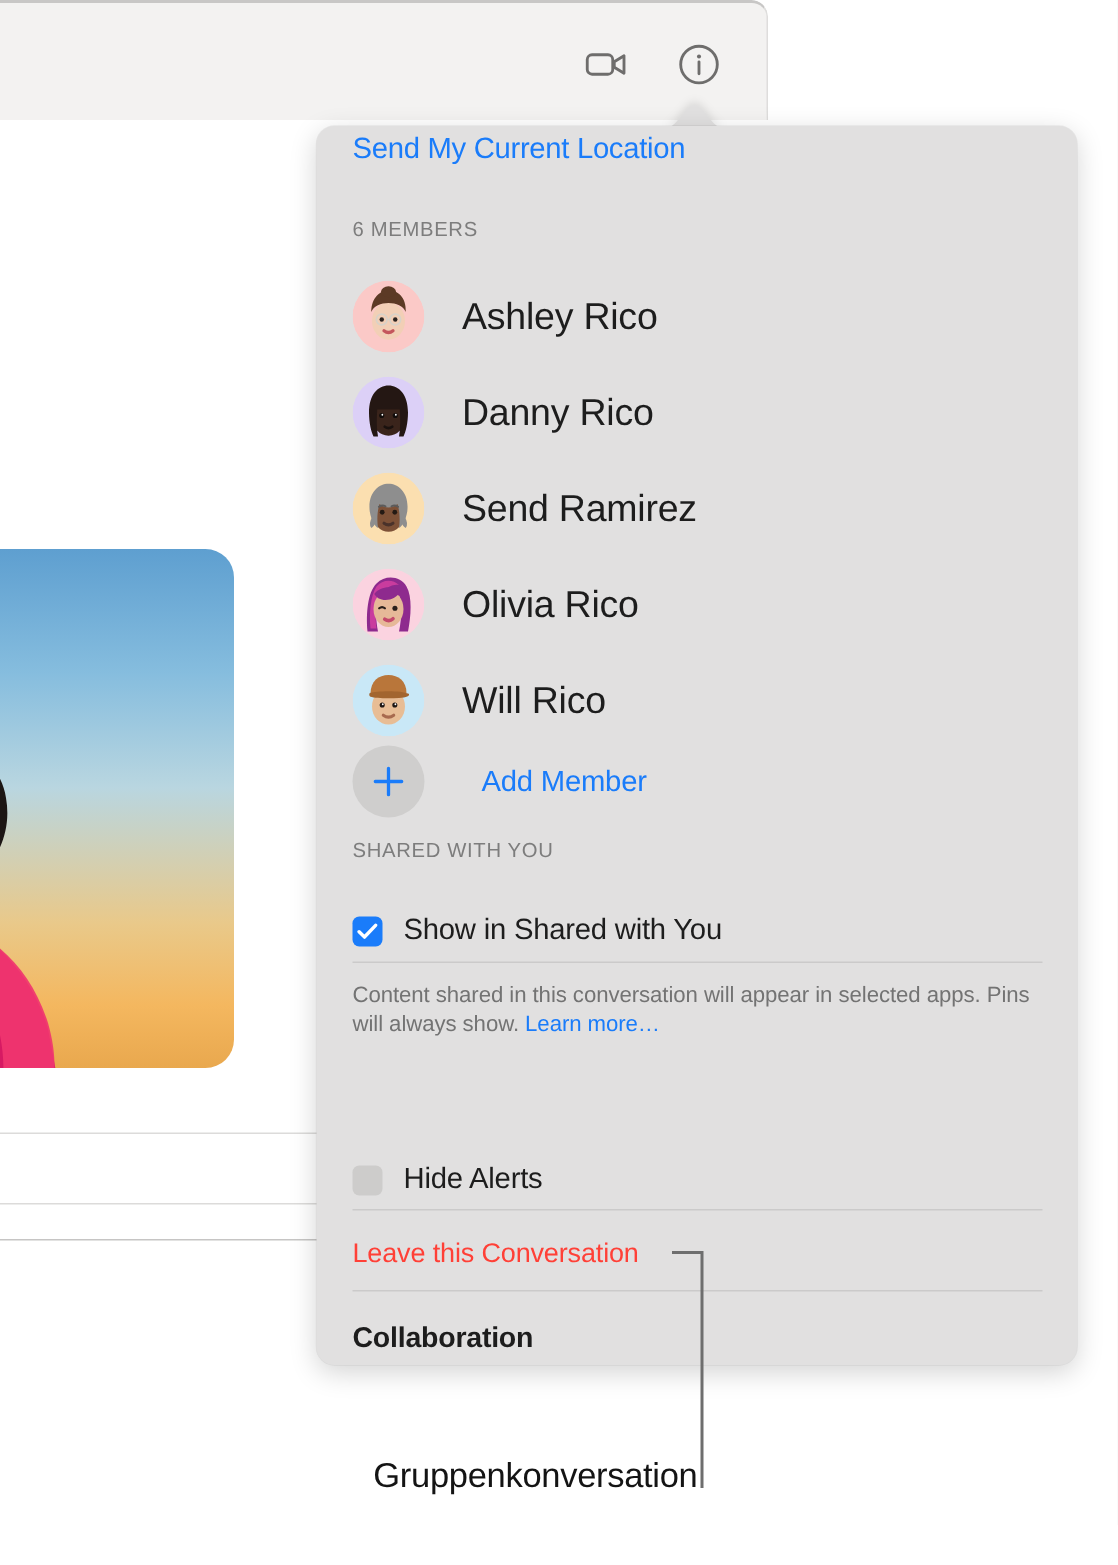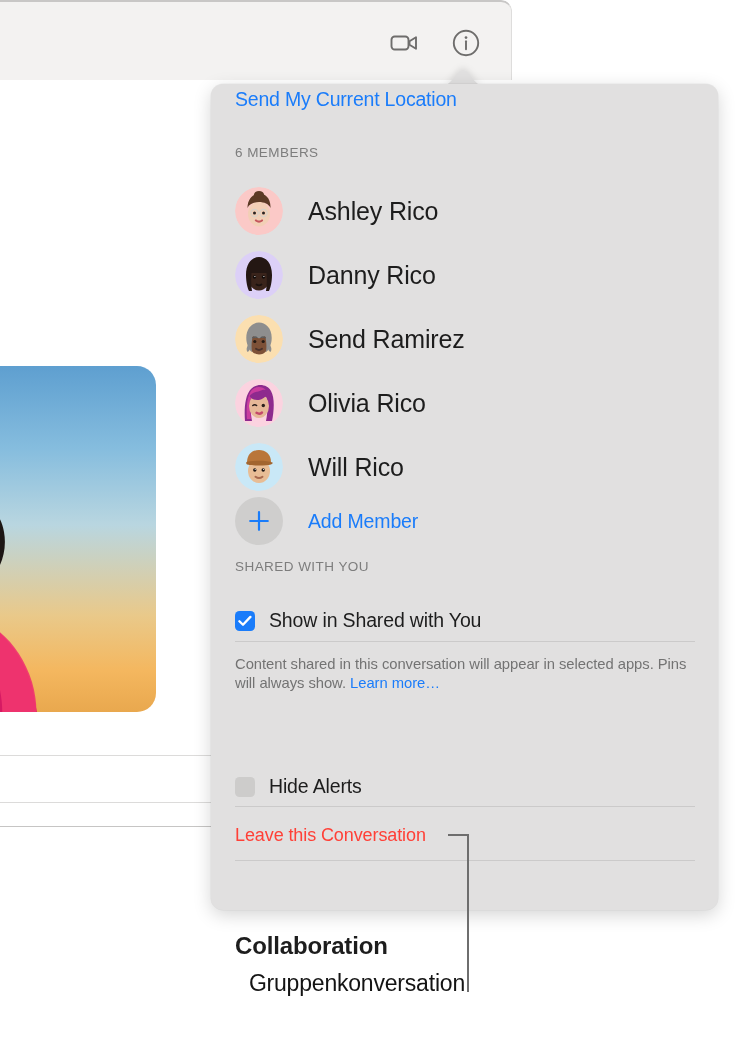--- a/index.html
+++ b/index.html
@@ -154,20 +154,21 @@
   }
 
   
   #add-member-row {
     position: absolute;
     left: 235px;
     top: 497px;
     display: flex;
     align-items: center;
     cursor: pointer;
+    gap: 13px;
   }
   #add-avatar {
     width: 48px; height: 48px;
     border-radius: 50%;
     background: #cfcecd;
     flex: 0 0 48px;
     display: flex;
     align-items: center;
     justify-content: center;
   }
@@ -241,22 +242,22 @@
     top: 825px;
     font-size: 18px;
     color: #ff4037;
     letter-spacing: -0.1px;
     cursor: pointer;
   }
 
   #collaboration {
     position: absolute;
     left: 235px;
-    top: 932px;
-    font-size: 24px;
+    top: 882px;
+    font-size: 19px;
     font-weight: bold;
     color: #1d1d1d;
     letter-spacing: -0.15px;
   }
 
   
   #callout-line {
     position: absolute;
     left: 448px;
     top: 830px;

